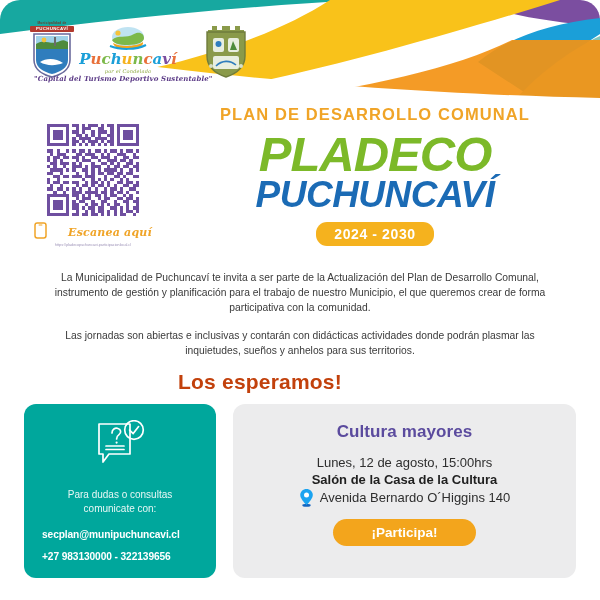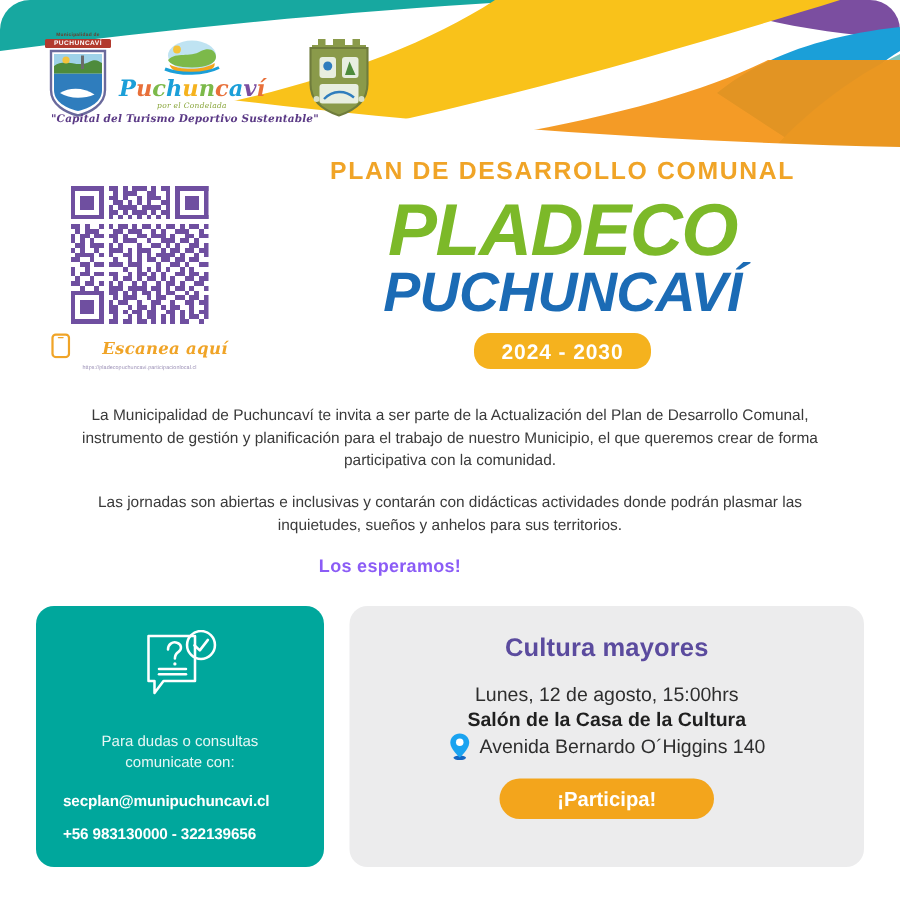--- a/index.html
+++ b/index.html
@@ -73,21 +73,21 @@
   .body-copy{
     position:absolute;left:38px;top:270px;width:524px;text-align:center;
     font-size:10.3px;line-height:15px;color:#3a3a3a;
   }
   .body-copy p{margin:0;}
   .body-copy p + p{margin-top:13px;}
 
   
   .esperamos{
     position:absolute;left:0;top:370px;width:520px;text-align:center;
-    color:#8b5cf6;font-weight:700;font-size:12px;letter-spacing:.2px;
+    color:#c2410c;font-weight:700;font-size:21px;letter-spacing:.2px;
   }
 
   
   .cards{position:absolute;left:24px;top:404px;width:552px;height:174px;display:flex;gap:17px;}
 
   .card-contact{
     width:192px;background:#00a79c;border-radius:12px;
     padding:14px 18px 0 18px;box-sizing:border-box;color:#fff;
     display:flex;flex-direction:column;
   }
@@ -474,21 +474,21 @@
           <path d="M18,13 C18,9.5 21,7.5 24,8.5 C27,9.4 27.6,12.8 25,14.6 C23.2,15.8 22.6,17 22.6,19"></path>
           <circle cx="22.6" cy="22.6" r="1.1" fill="#ffffff" stroke="none"></circle>
           <line x1="12" y1="26" x2="30" y2="26"></line>
           <line x1="12" y1="29.5" x2="30" y2="29.5"></line>
           <circle cx="40" cy="10" r="9.3"></circle>
           <path d="M35.6,10.2 L39.2,13.6 L44.6,6.6"></path>
         </g>
       </svg>
       <div class="contact-lead">Para dudas o consultas comunicate con:</div>
       <div class="contact-mail">secplan@munipuchuncavi.cl</div>
-      <div class="contact-phone">+56 983130000 - 322139656</div>
+      <div class="contact-phone">+27 983130000 - 322139656</div>
     </div>
 
     <div class="card-event">
       <div class="event-title">Cultura mayores</div>
       <div class="event-when">Lunes, 12 de agosto, 15:00hrs</div>
       <div class="event-place">Salón de la Casa de la Cultura</div>
       <div class="event-addr-row">
         <svg width="15" height="19" viewBox="0 0 15 19">
           <ellipse cx="7.5" cy="17.2" rx="4.2" ry="1.5" fill="#1565c0"></ellipse>
           <path d="M7.5,1 C4,1 1.2,3.7 1.2,7.1 C1.2,11.3 7.5,17 7.5,17 C7.5,17 13.8,11.3 13.8,7.1 C13.8,3.7 11,1 7.5,1 Z" fill="#1aa3f0"></path>

